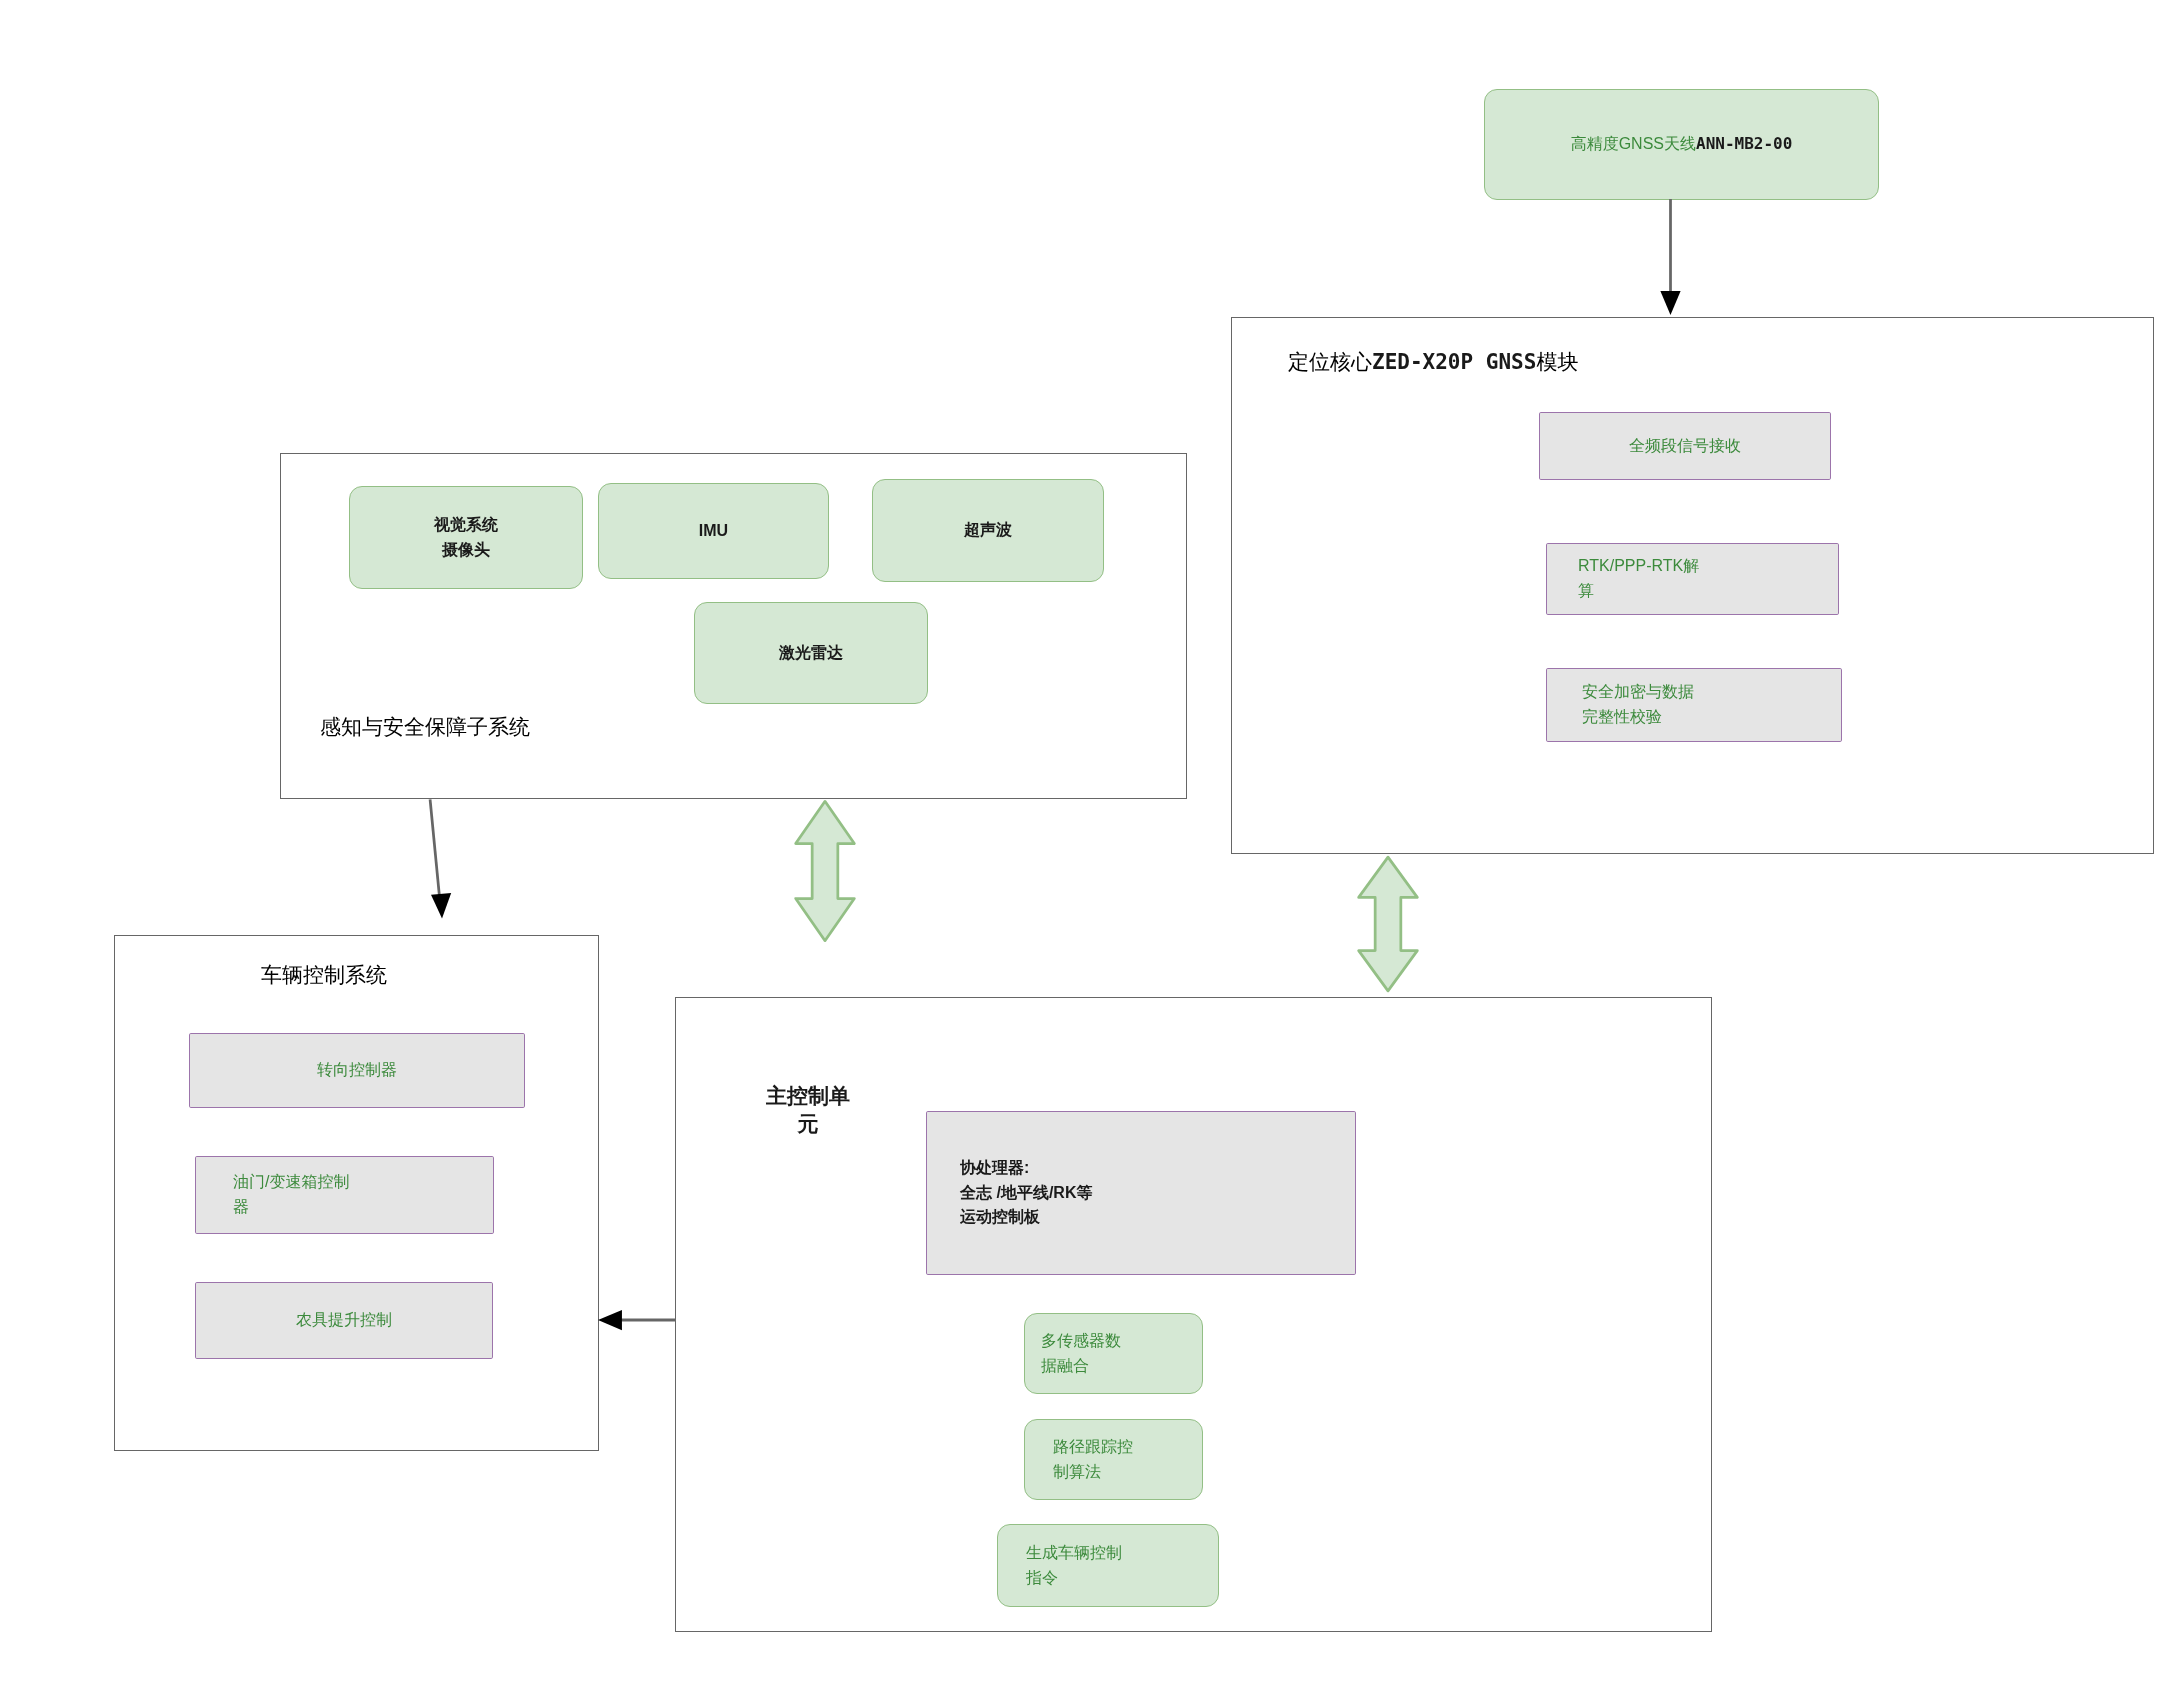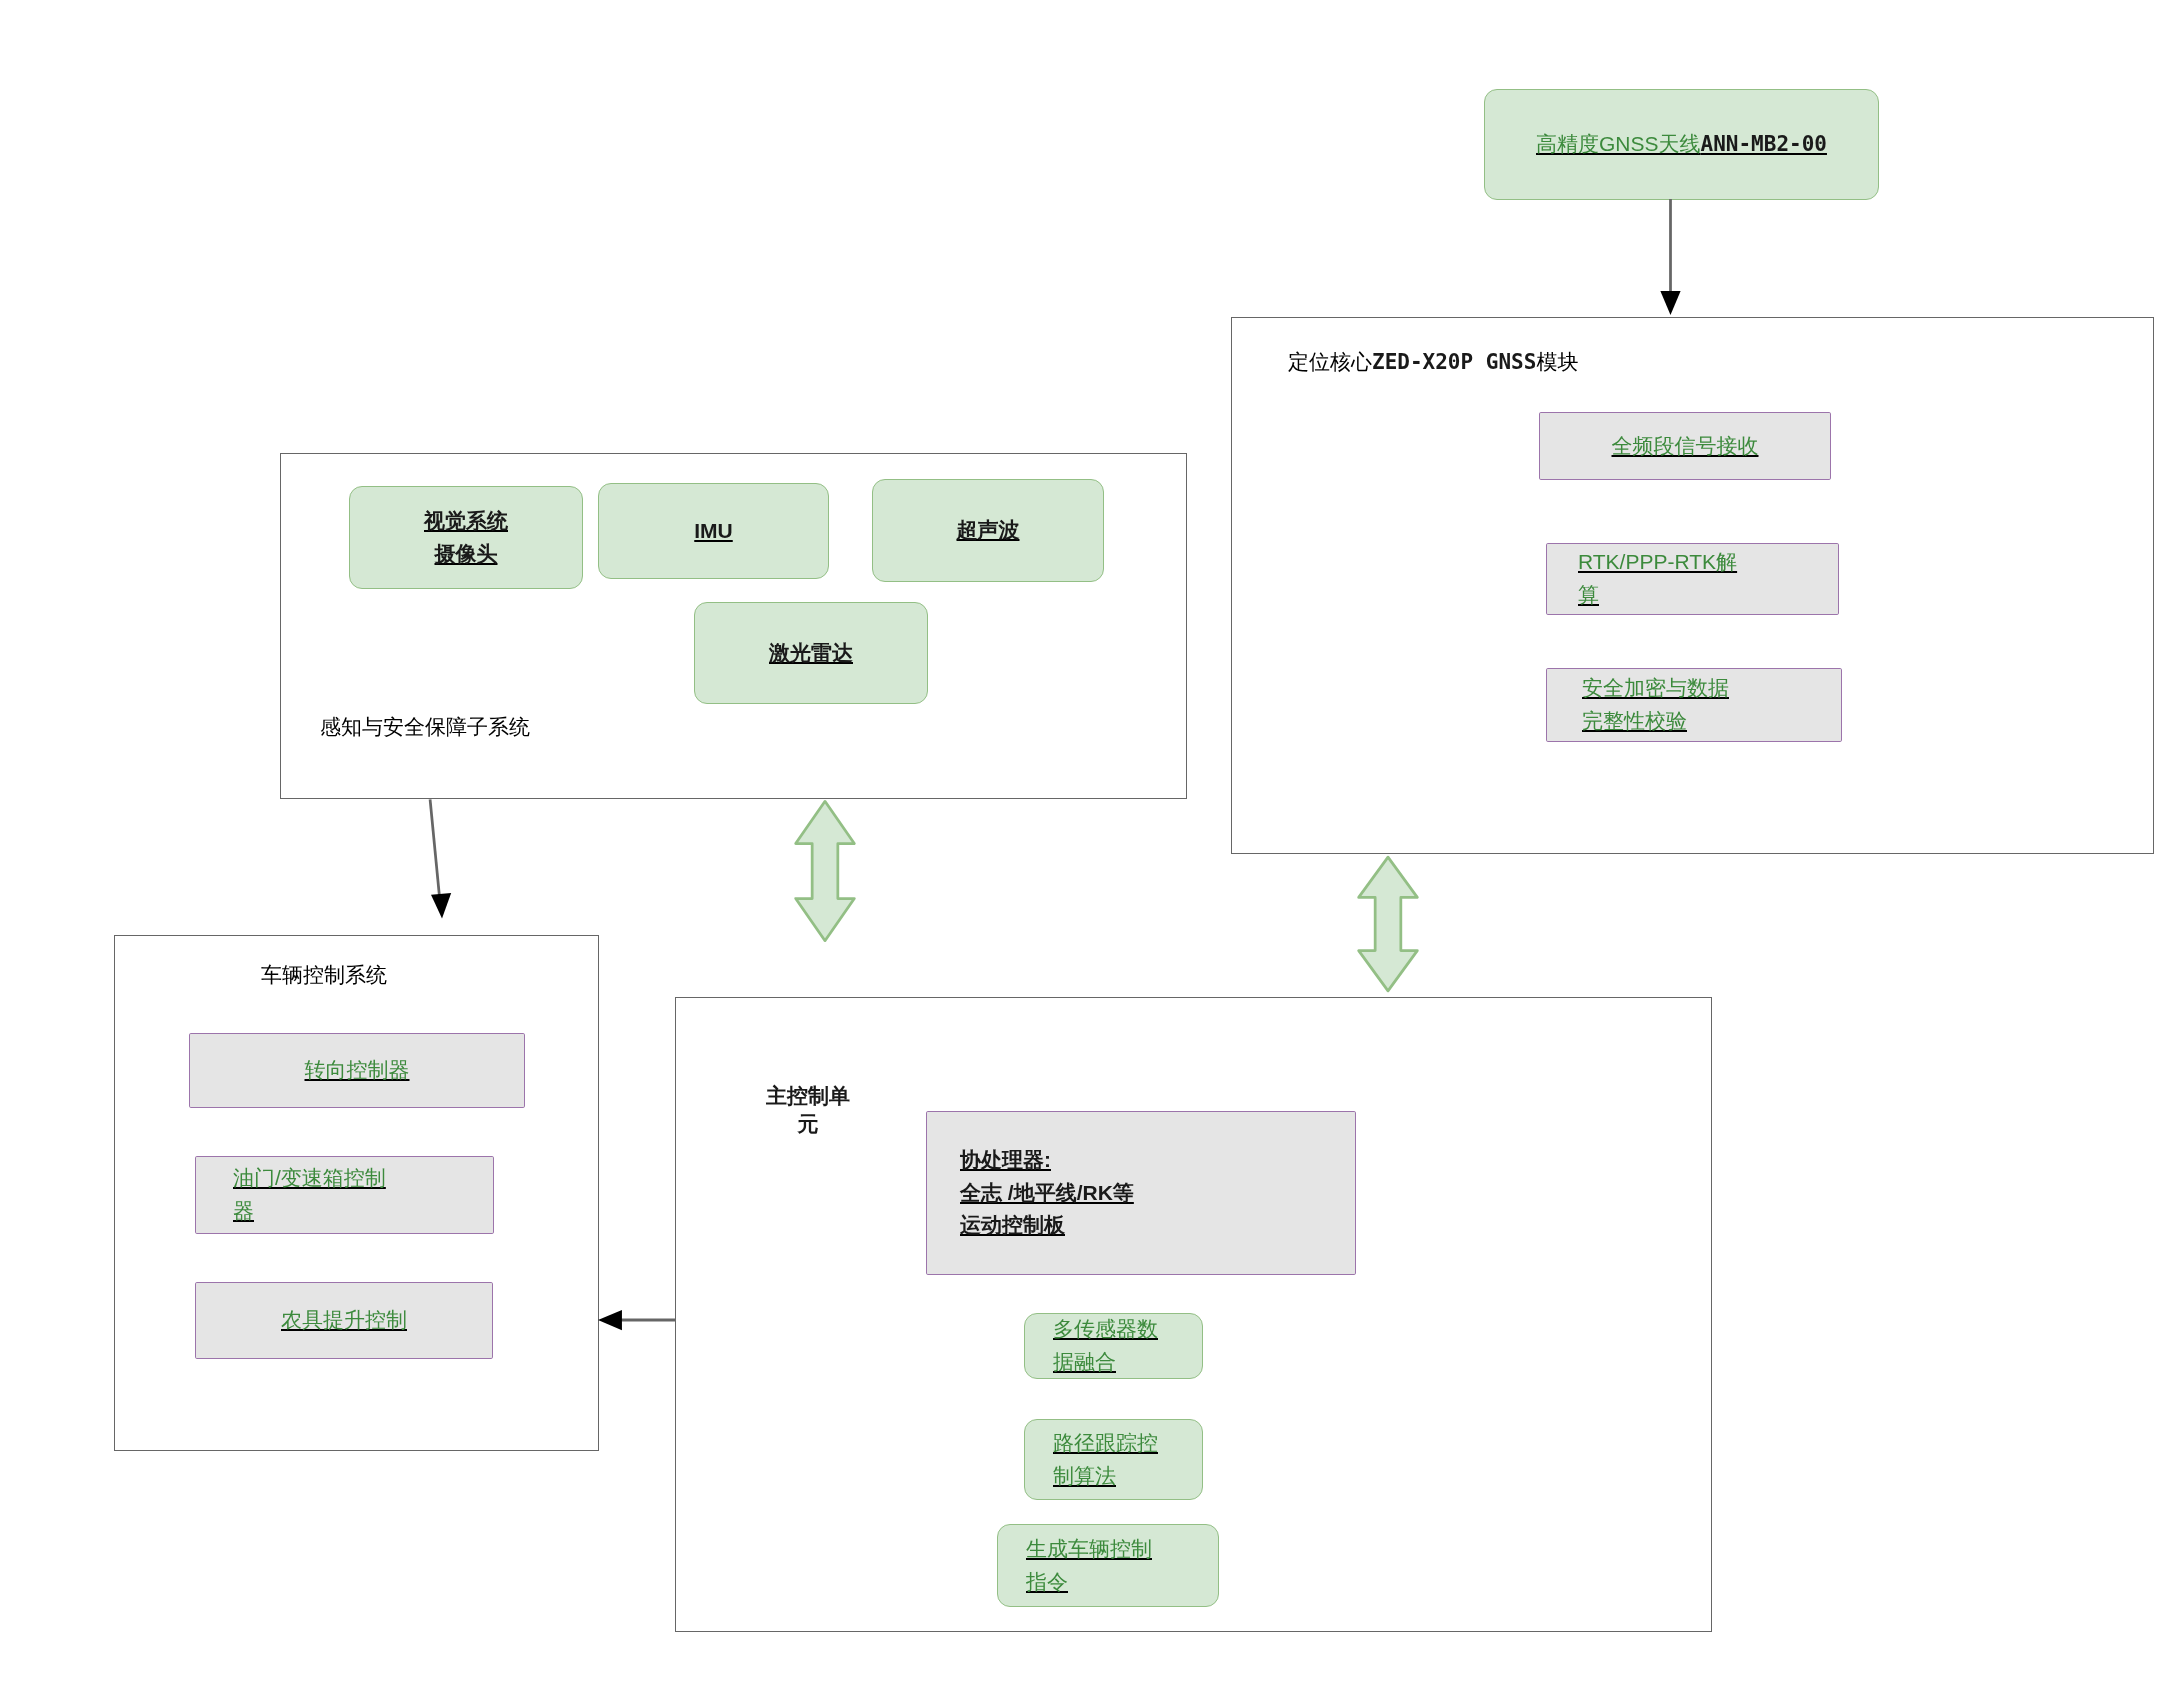--- a/index.html
+++ b/index.html
@@ -28,23 +28,22 @@
     font-size: 21px;
     line-height: 1.35;
     white-space: pre-line;
   }
   .label-green { color: #000000; }
   .label-dark  { color: #1a1a1a; font-weight: bold; }
   .node {
     position: absolute;
     box-sizing: border-box;
     display: flex;
-    font-size: 21px;
+    font-size: 16px;
     line-height: 1.55;
-    text-decoration: underline;
   }
   .node-green {
     background: #d5e8d4;
     border: 1.8px solid #93bf85;
     border-radius: 13px;
   }
   .node-purple {
     background: #e5e5e5;
     border: 1.8px solid #9c74ab;
     border-radius: 1.8px;
@@ -168,21 +167,21 @@
   </div>
   <div class="container-label label-dark" style="left:749px; top:1082px; text-align:center; width:118px;">主控制单
 元</div>
 
   <div class="node node-purple t-left-topish" style="left:926px; top:1111px; width:430px; height:164px;">
     <span class="node-text t-dark">协处理器:
 全志 /地平线/RK等
 运动控制板</span>
   </div>
 
-  <div class="node node-green t-left-mid" style="left:1024px; top:1313px; width:179px; height:66px; padding-left:28px;">
+  <div class="node node-green t-left-mid" style="left:1024px; top:1313px; width:179px; height:81px; padding-left:16px;">
     <span class="node-text t-green">多传感器数
 据融合</span>
   </div>
 
   <div class="node node-green t-left-mid" style="left:1024px; top:1419px; width:179px; height:81px; padding-left:28px;">
     <span class="node-text t-green">路径跟踪控
 制算法</span>
   </div>
 
   <div class="node node-green t-left-mid" style="left:997px; top:1524px; width:222px; height:83px; padding-left:28px;">

